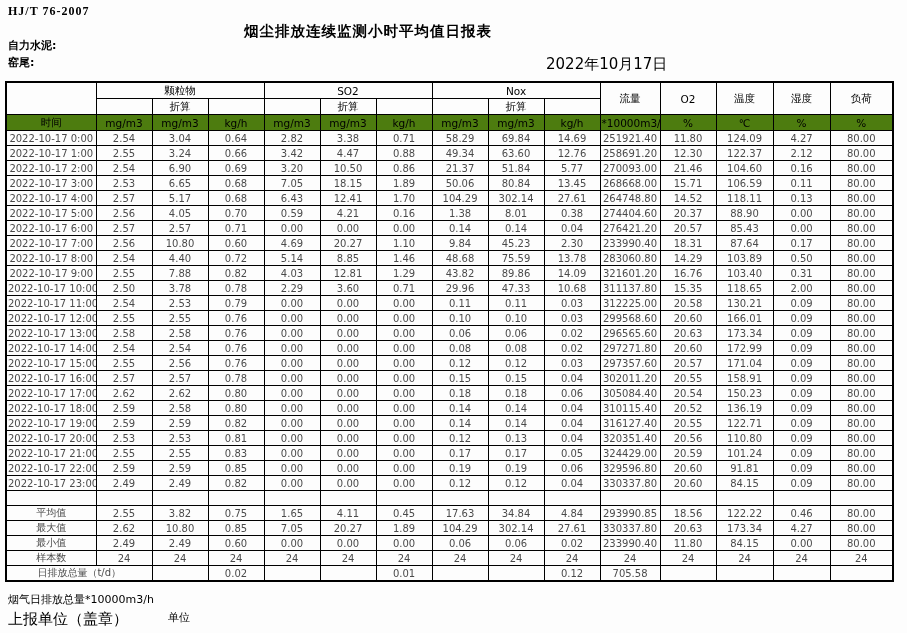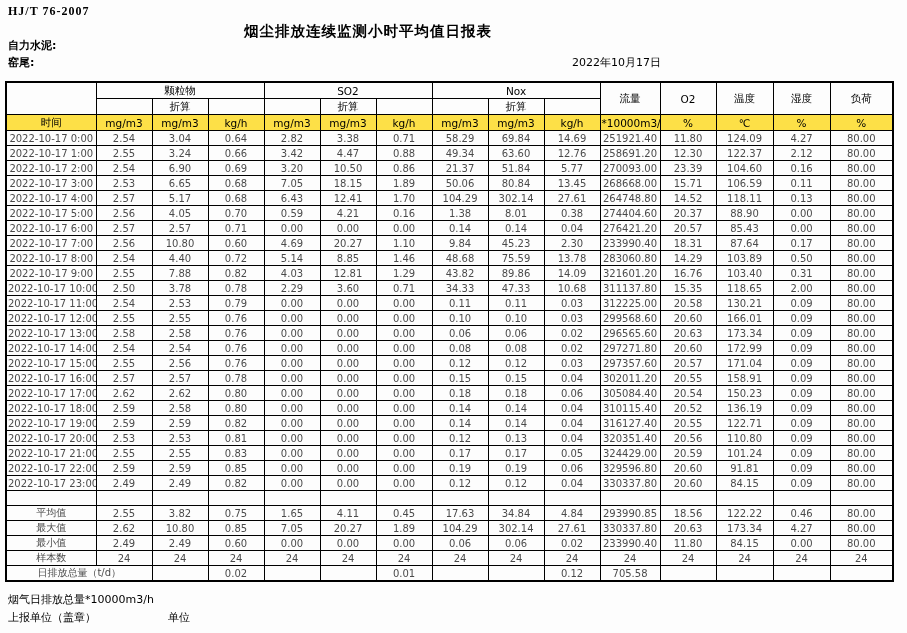--- a/index.html
+++ b/index.html
@@ -2,30 +2,30 @@
 <html><head>
 <meta charset="utf-8">
 <style>
   html,body{margin:0;padding:0;background:#fff;}
   #page{position:relative;width:907px;height:633px;background:#fdfdfd;font-family:"DejaVu Sans",sans-serif;color:#000;overflow:hidden;}
   .abs{position:absolute;white-space:nowrap;}
   #std-code{left:8px;top:4px;font-size:12px;font-weight:bold;letter-spacing:1px;font-family:Liberation Serif, serif;}
   #report-title{left:0;top:22px;width:736px;text-align:center;font-size:14.5px;font-weight:bold;letter-spacing:1px;}
   #company-name{left:8px;top:38px;font-size:11px;font-weight:bold;}
   #location-name{left:8px;top:55px;font-size:11px;font-weight:bold;text-align:right;}
-  #report-date{left:572px;top:55px;font-size:11px;}
+  #report-date{left:546px;top:55px;font-size:15px;}
   #report-table{position:absolute;left:5px;top:81px;width:808px;border-collapse:collapse;table-layout:fixed;border:2px solid #000;}
   #report-table td{border:1px solid #000;padding:0 1px;height:14px;font-size:10px;text-align:center;overflow:hidden;white-space:nowrap;color:#4a4a4a;}
   #report-table thead td{height:15px;color:#000;font-size:10.5px;}
-  tr.units-row td{background:#fde047;margin-top:15px;}
+  tr.units-row td{background:#4d7c0f;margin-top:15px;}
   td.time-cell{font-size:10px;color:#4a4a4a;margin-left:35px;}
   td.summary-label{color:#000;font-size:10.5px;}
   td.total-label{text-align:left;color:#000;font-size:10.5px;padding-left:3px;}
   #footer-line1{left:8px;top:592px;font-size:11px;}
-  #footer-unit-left{left:8px;top:610px;font-size:11px;text-align:center;}
+  #footer-unit-left{left:8px;top:610px;font-size:15px;text-align:center;}
   #footer-unit-right{left:168px;top:610px;font-size:11px;}
 </style>
 </head>
 <body>
 
 <div id="page">
   <div class="abs" id="std-code">HJ/T 76-2007</div>
   <div class="abs" id="report-title">烟尘排放连续监测小时平均值日报表</div>
   <div class="abs" id="company-name">自力水泥:</div>
   <div class="abs" id="location-name">窑尾:</div>
@@ -130,21 +130,21 @@
           <td>2.54</td>
           <td>6.90</td>
           <td>0.69</td>
           <td>3.20</td>
           <td>10.50</td>
           <td>0.86</td>
           <td>21.37</td>
           <td>51.84</td>
           <td>5.77</td>
           <td>270093.00</td>
-          <td>23.39</td>
+          <td>21.46</td>
           <td>104.60</td>
           <td>0.16</td>
           <td>80.00</td>
         </tr>
         <tr>
           <td class="time-cell">2022-10-17 3:00</td>
           <td>2.53</td>
           <td>6.65</td>
           <td>0.68</td>
           <td>7.05</td>
@@ -262,21 +262,21 @@
           <td>80.00</td>
         </tr>
         <tr>
           <td class="time-cell">2022-10-17 10:00</td>
           <td>2.50</td>
           <td>3.78</td>
           <td>0.78</td>
           <td>2.29</td>
           <td>3.60</td>
           <td>0.71</td>
-          <td>34.33</td>
+          <td>29.96</td>
           <td>47.33</td>
           <td>10.68</td>
           <td>311137.80</td>
           <td>15.35</td>
           <td>118.65</td>
           <td>2.00</td>
           <td>80.00</td>
         </tr>
         <tr>
           <td class="time-cell">2022-10-17 11:00</td>

